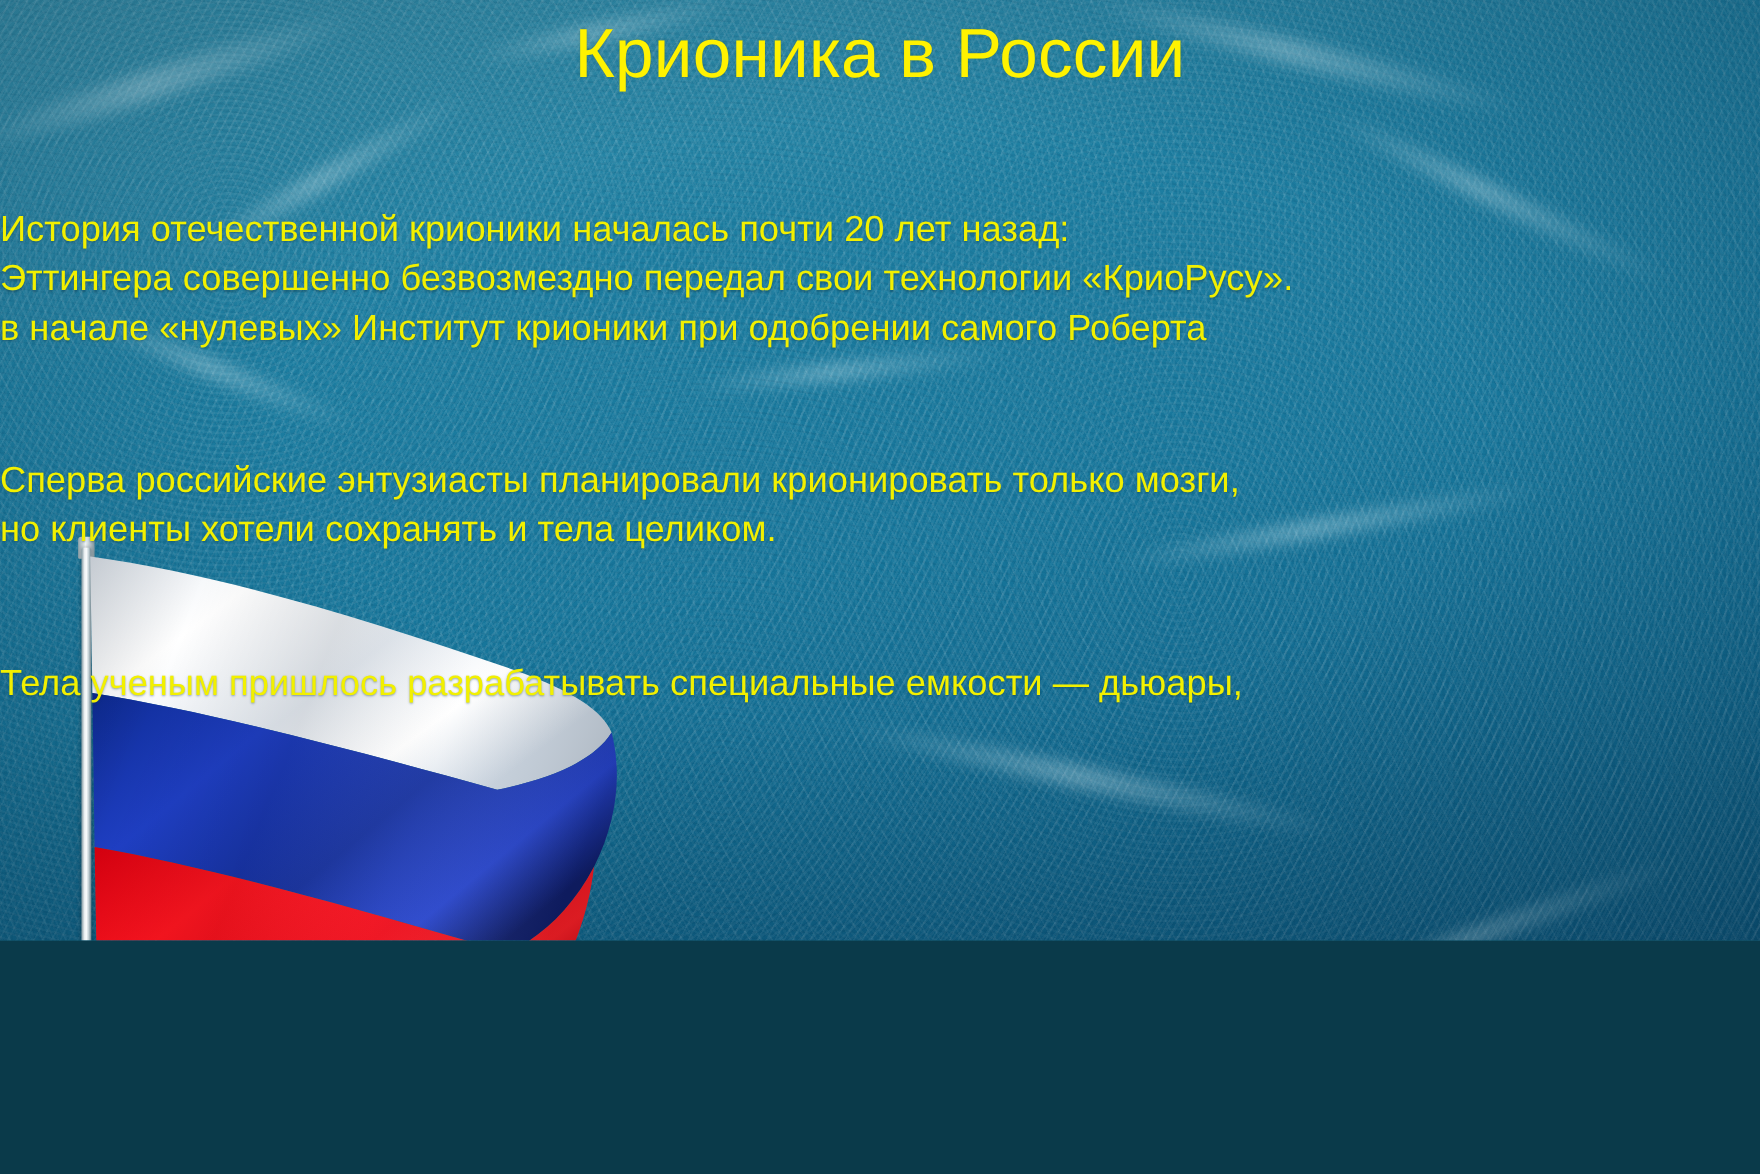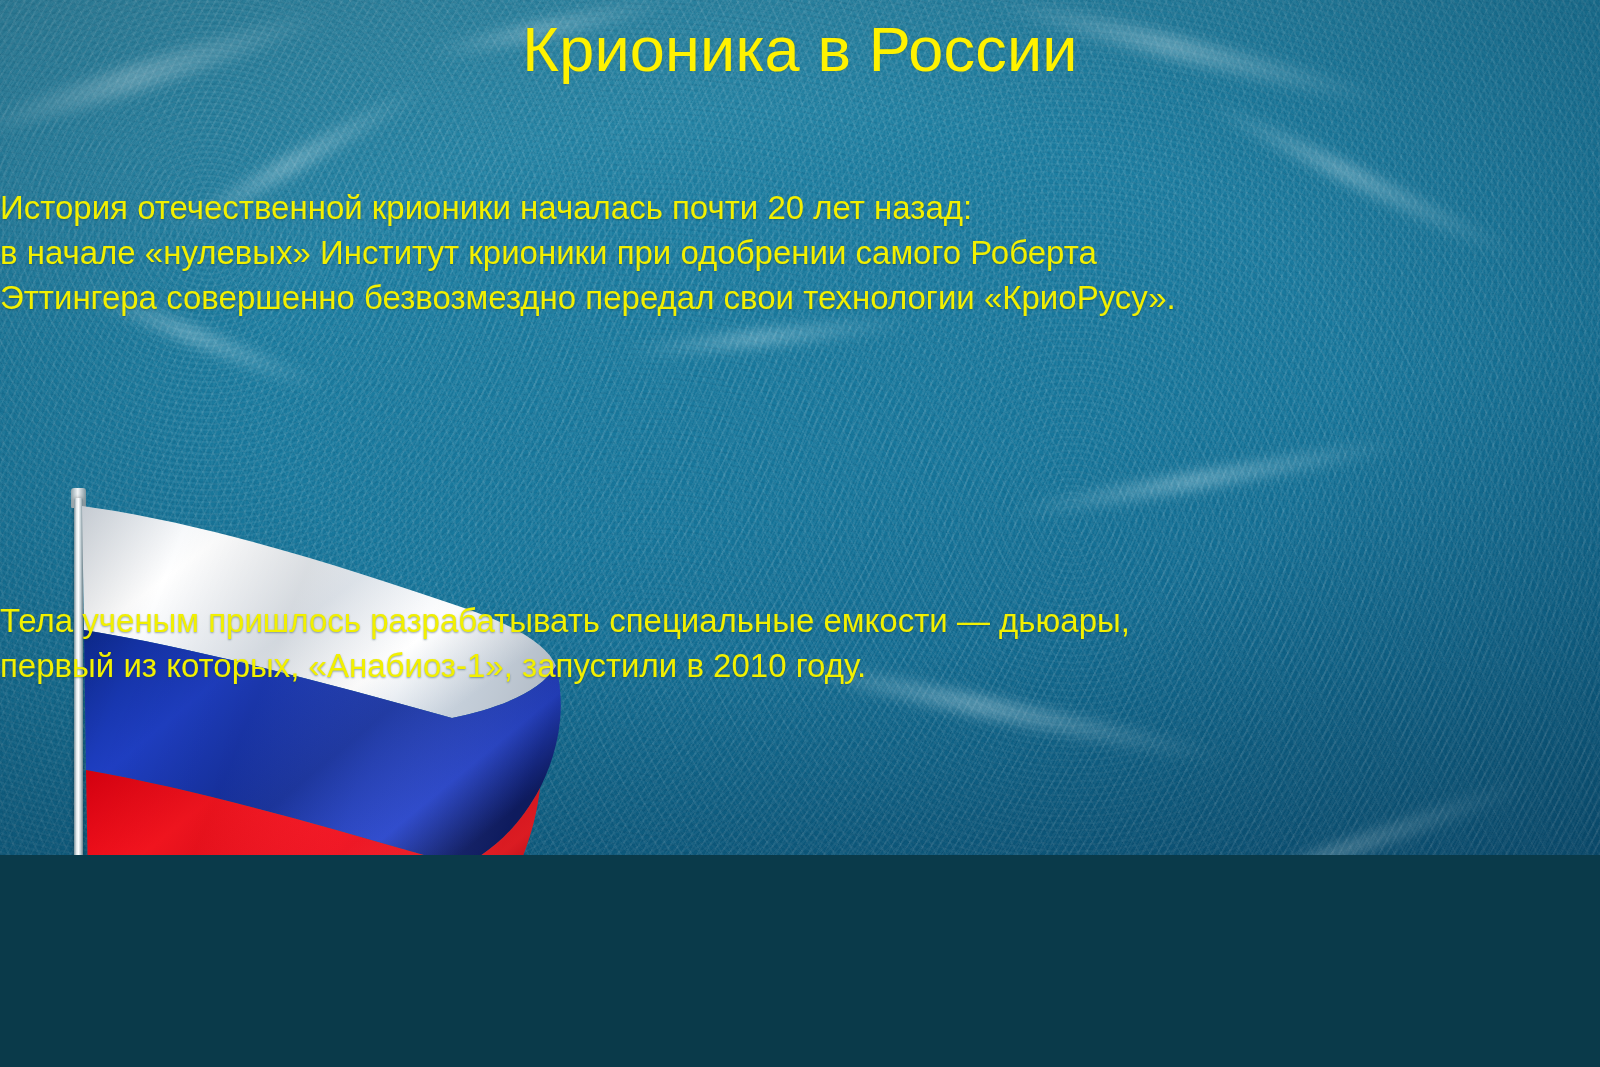--- a/index.html
+++ b/index.html
@@ -236,26 +236,27 @@
       <path d="M82,36 C200,52 330,92 470,140 C520,158 548,176 556,196
                C566,236 560,278 540,318 C534,372 510,426 474,466
                C438,506 390,524 342,520 C258,470 172,430 88,412 Z" fill="url(#shade)" opacity=".55"></path>
     </svg>
   </div>
 
   <div class="title">Крионика в России</div>
 
   <div class="body-block p1">
     <div>История отечественной крионики началась почти 20 лет назад:</div>
+    <div>Эттингера совершенно безвозмездно передал свои технологии «КриоРусу».</div>
     <div>в начале «нулевых» Институт крионики при одобрении самого Роберта</div>
-    <div>Эттингера совершенно безвозмездно передал свои технологии «КриоРусу».</div>
   </div>
 
   <div class="body-block p2">
+    <div>Сперва российские энтузиасты планировали крионировать только мозги,</div>
+    <div>но клиенты хотели сохранять и тела целиком.</div>
   </div>
 
   <div class="body-block p3">
     <div>Тела ученым пришлось разрабатывать специальные емкости — дьюары,</div>
-    <div>первый из которых, «Анабиоз-1», запустили в 2010 году.</div>
   </div>
 
 
 </div>
 
 </body></html>

